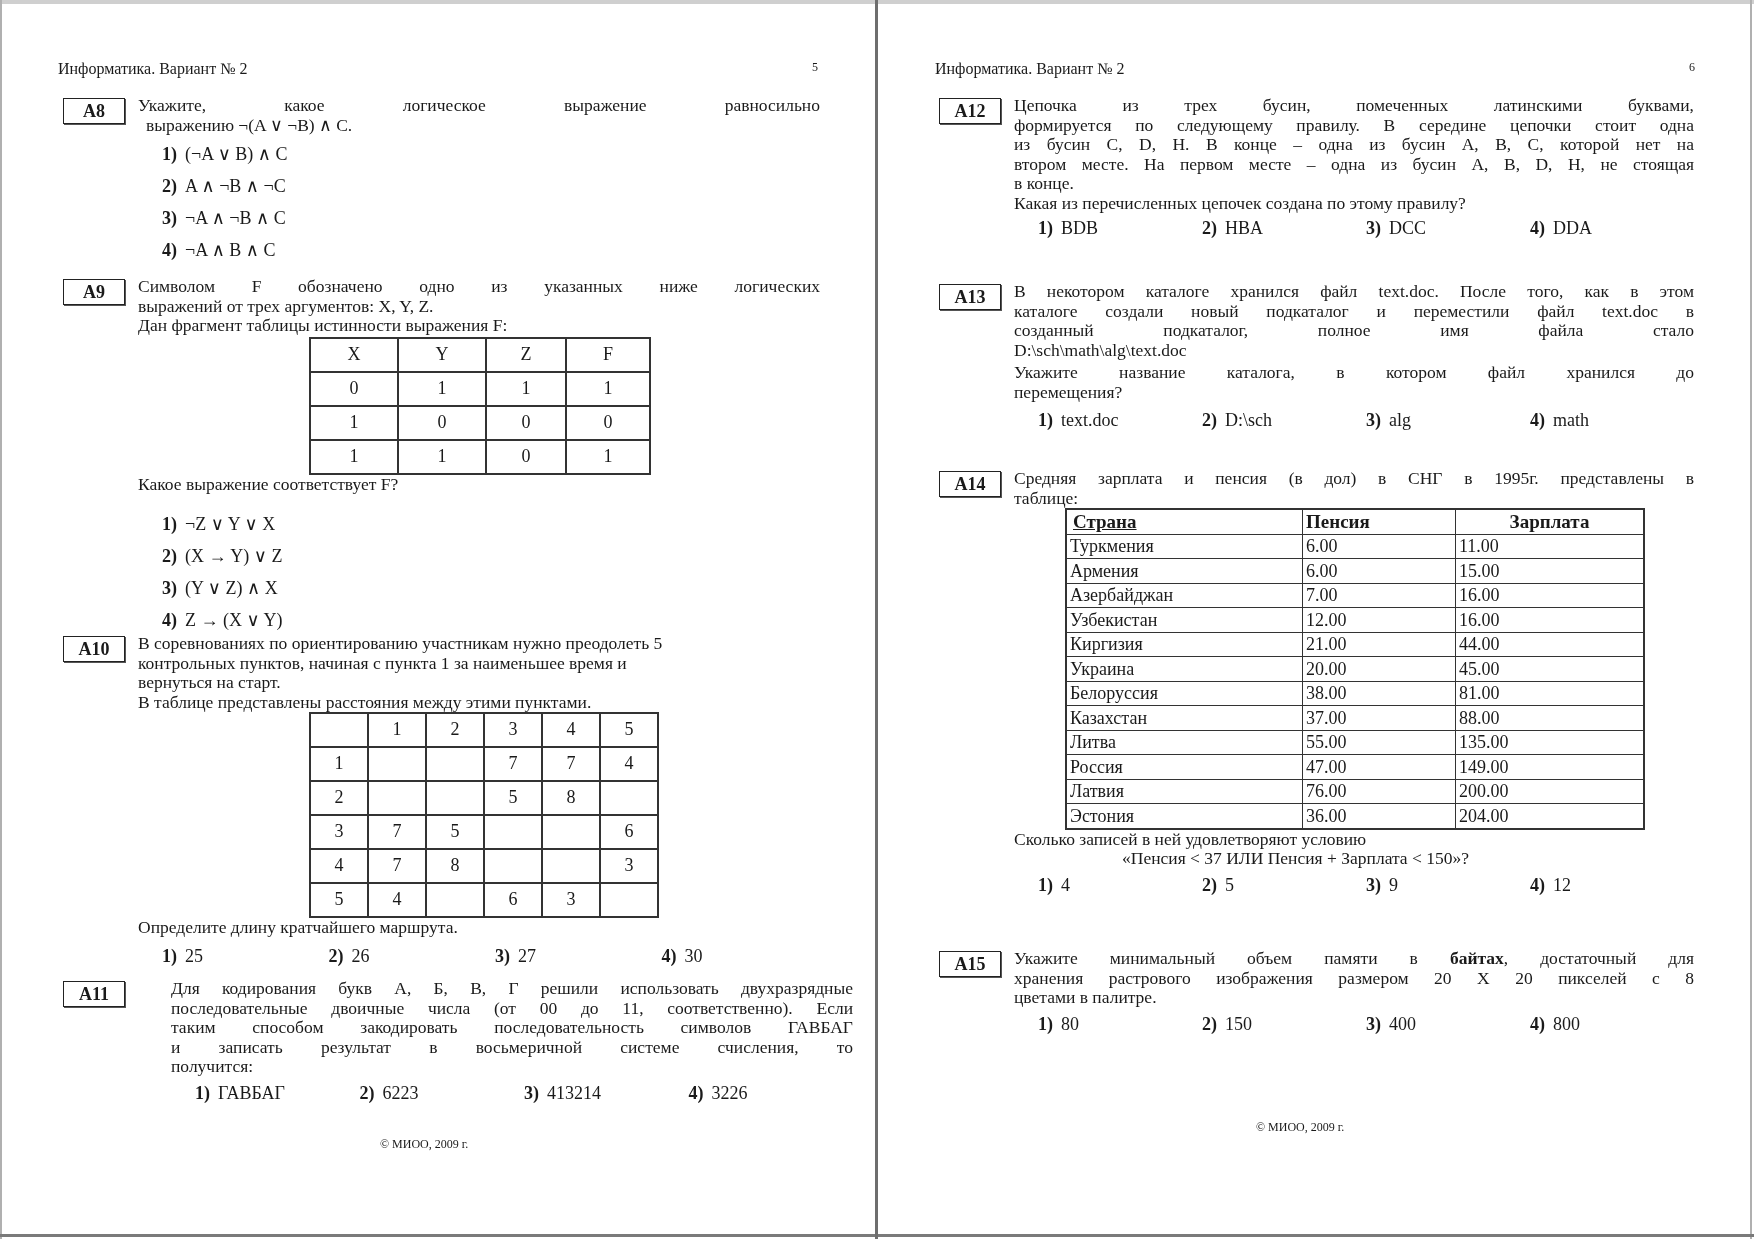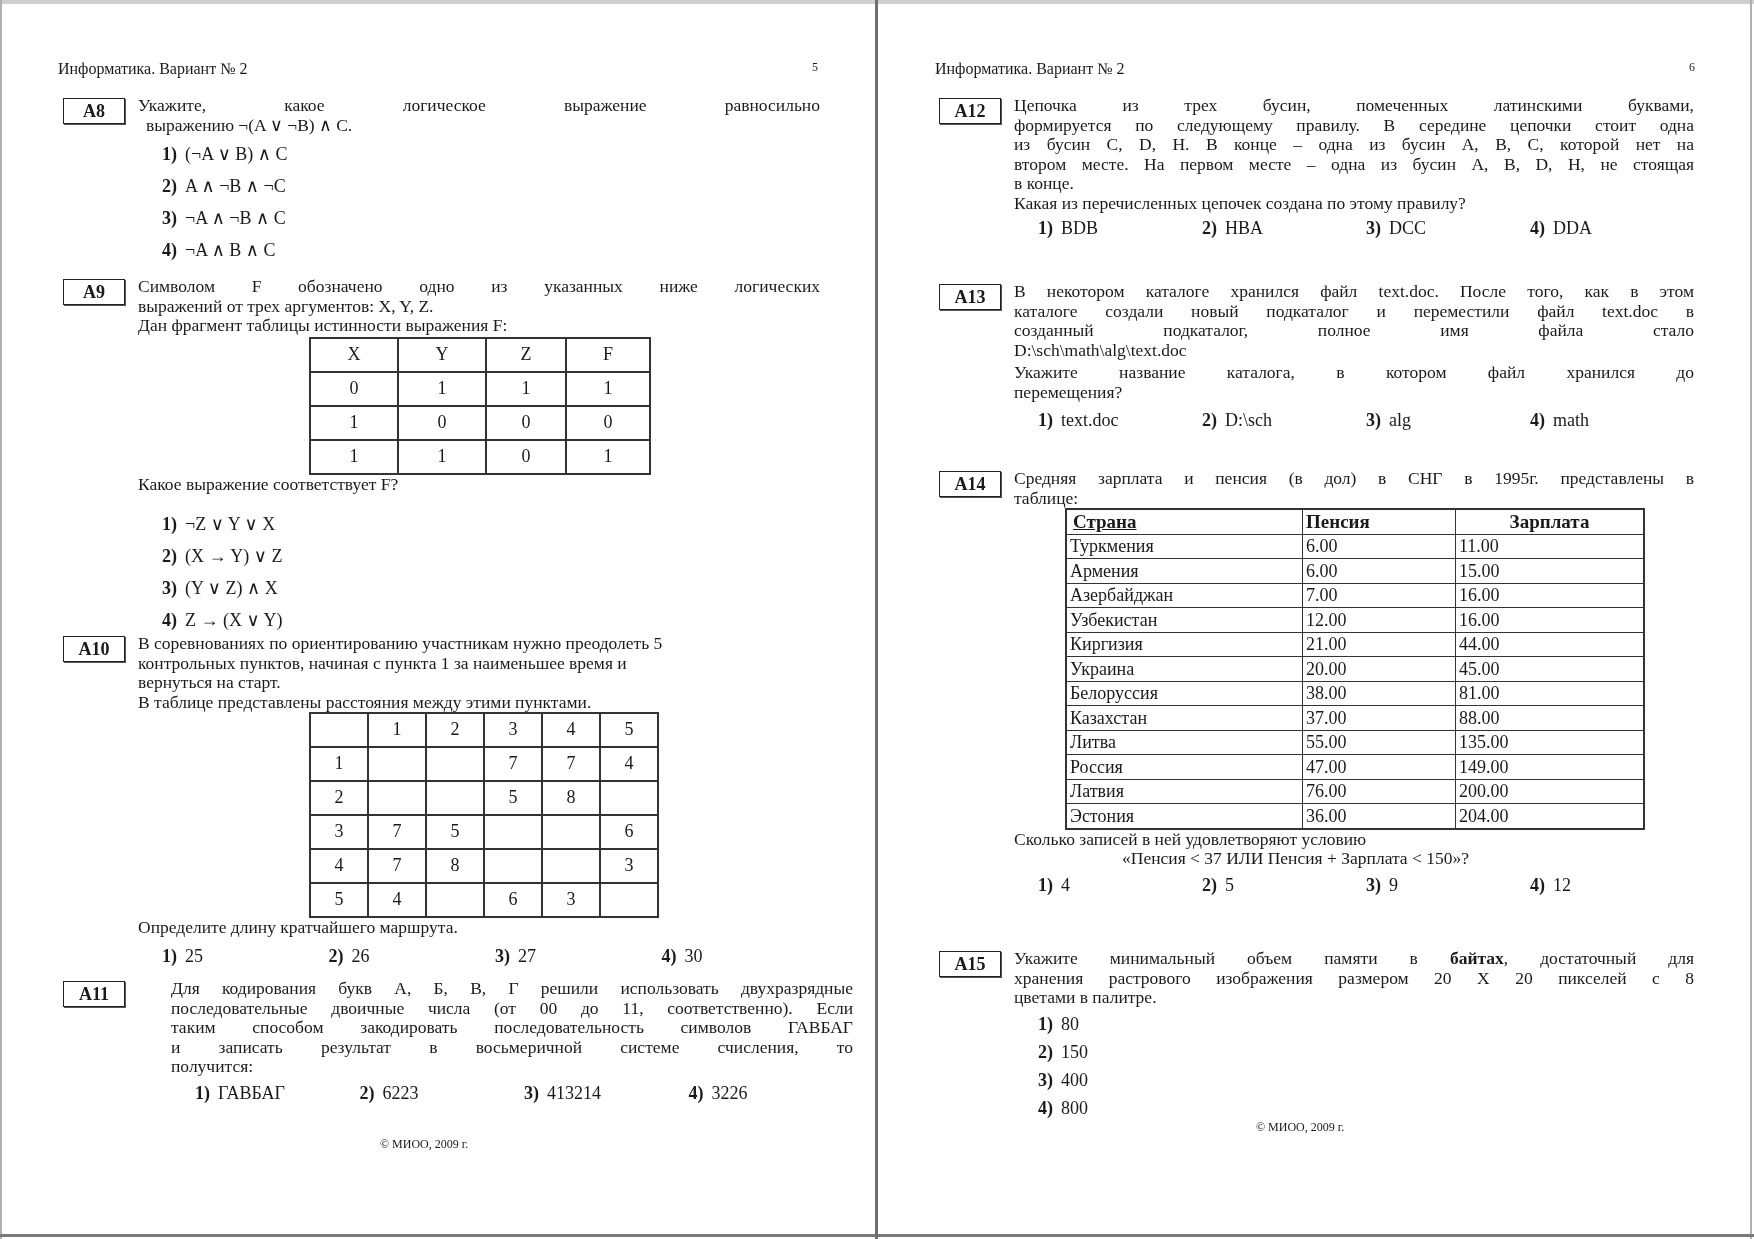--- a/index.html
+++ b/index.html
@@ -329,21 +329,21 @@
       </div>
     </div>
   </div>
 
   <div class="task" style="left:61px; top:951px; width:757px;">
     <div class="task-label">A15</div>
     <div class="task-body" style="width:680px;">
       <div class="just-full"><span>Укажите минимальный объем памяти в </span><b class="kw">байтах</b><span>, достаточный для</span></div>
       <div class="just-full">хранения растрового изображения размером 20 X 20 пикселей с 8</div>
       <div>цветами в палитре.</div>
-      <div class="opt-row" style="padding-left:24px; margin-top:2px;flex-direction:column;">
+      <div class="opt-row" style="padding-left:24px; margin-top:2px;">
         <div class="opt"><span class="num">1)</span><span>80</span></div>
         <div class="opt"><span class="num">2)</span><span>150</span></div>
         <div class="opt"><span class="num">3)</span><span>400</span></div>
         <div class="opt"><span class="num">4)</span><span>800</span></div>
       </div>
     </div>
   </div>
 
   <div class="footer" style="left:378px; top:1120px;">© МИОО, 2009 г.</div>
 </div>

